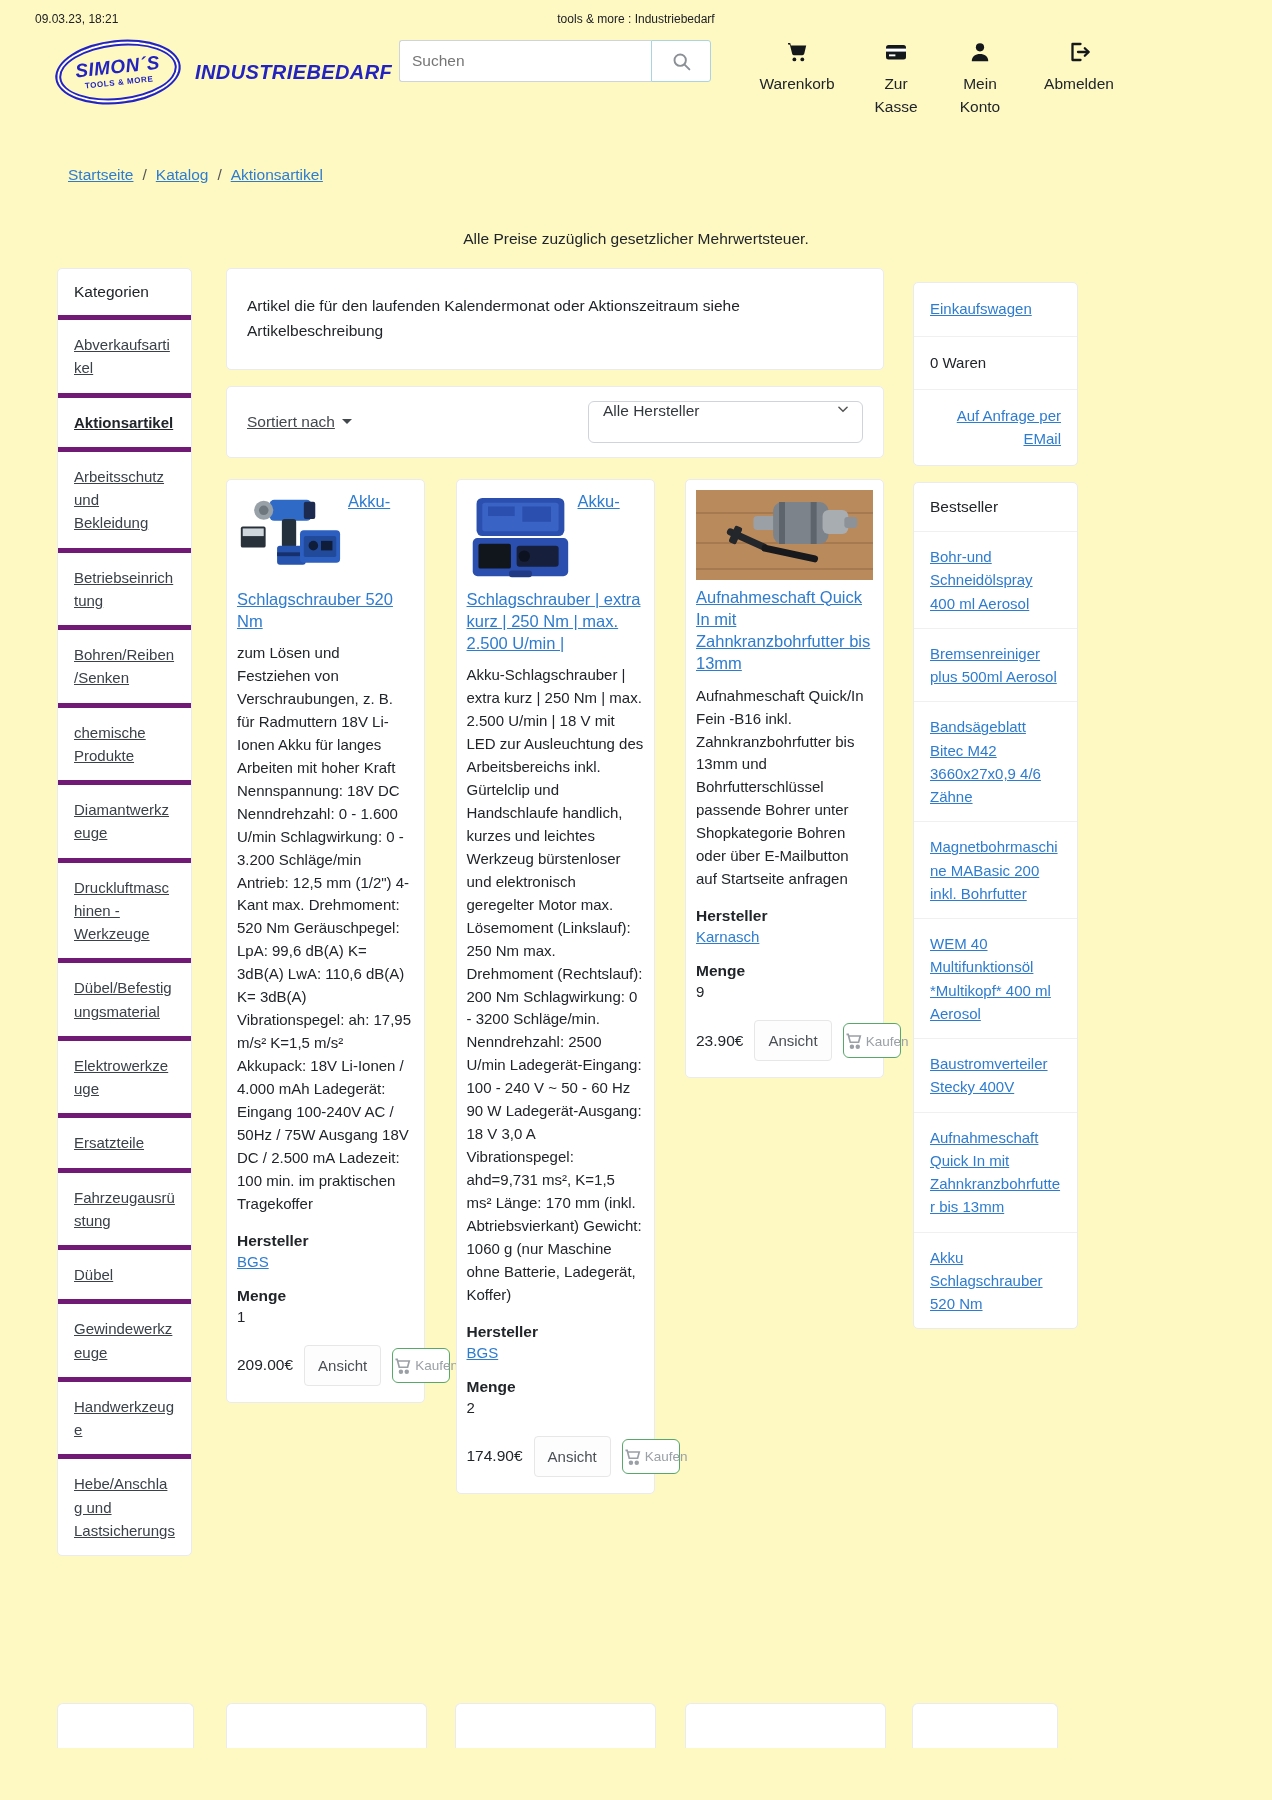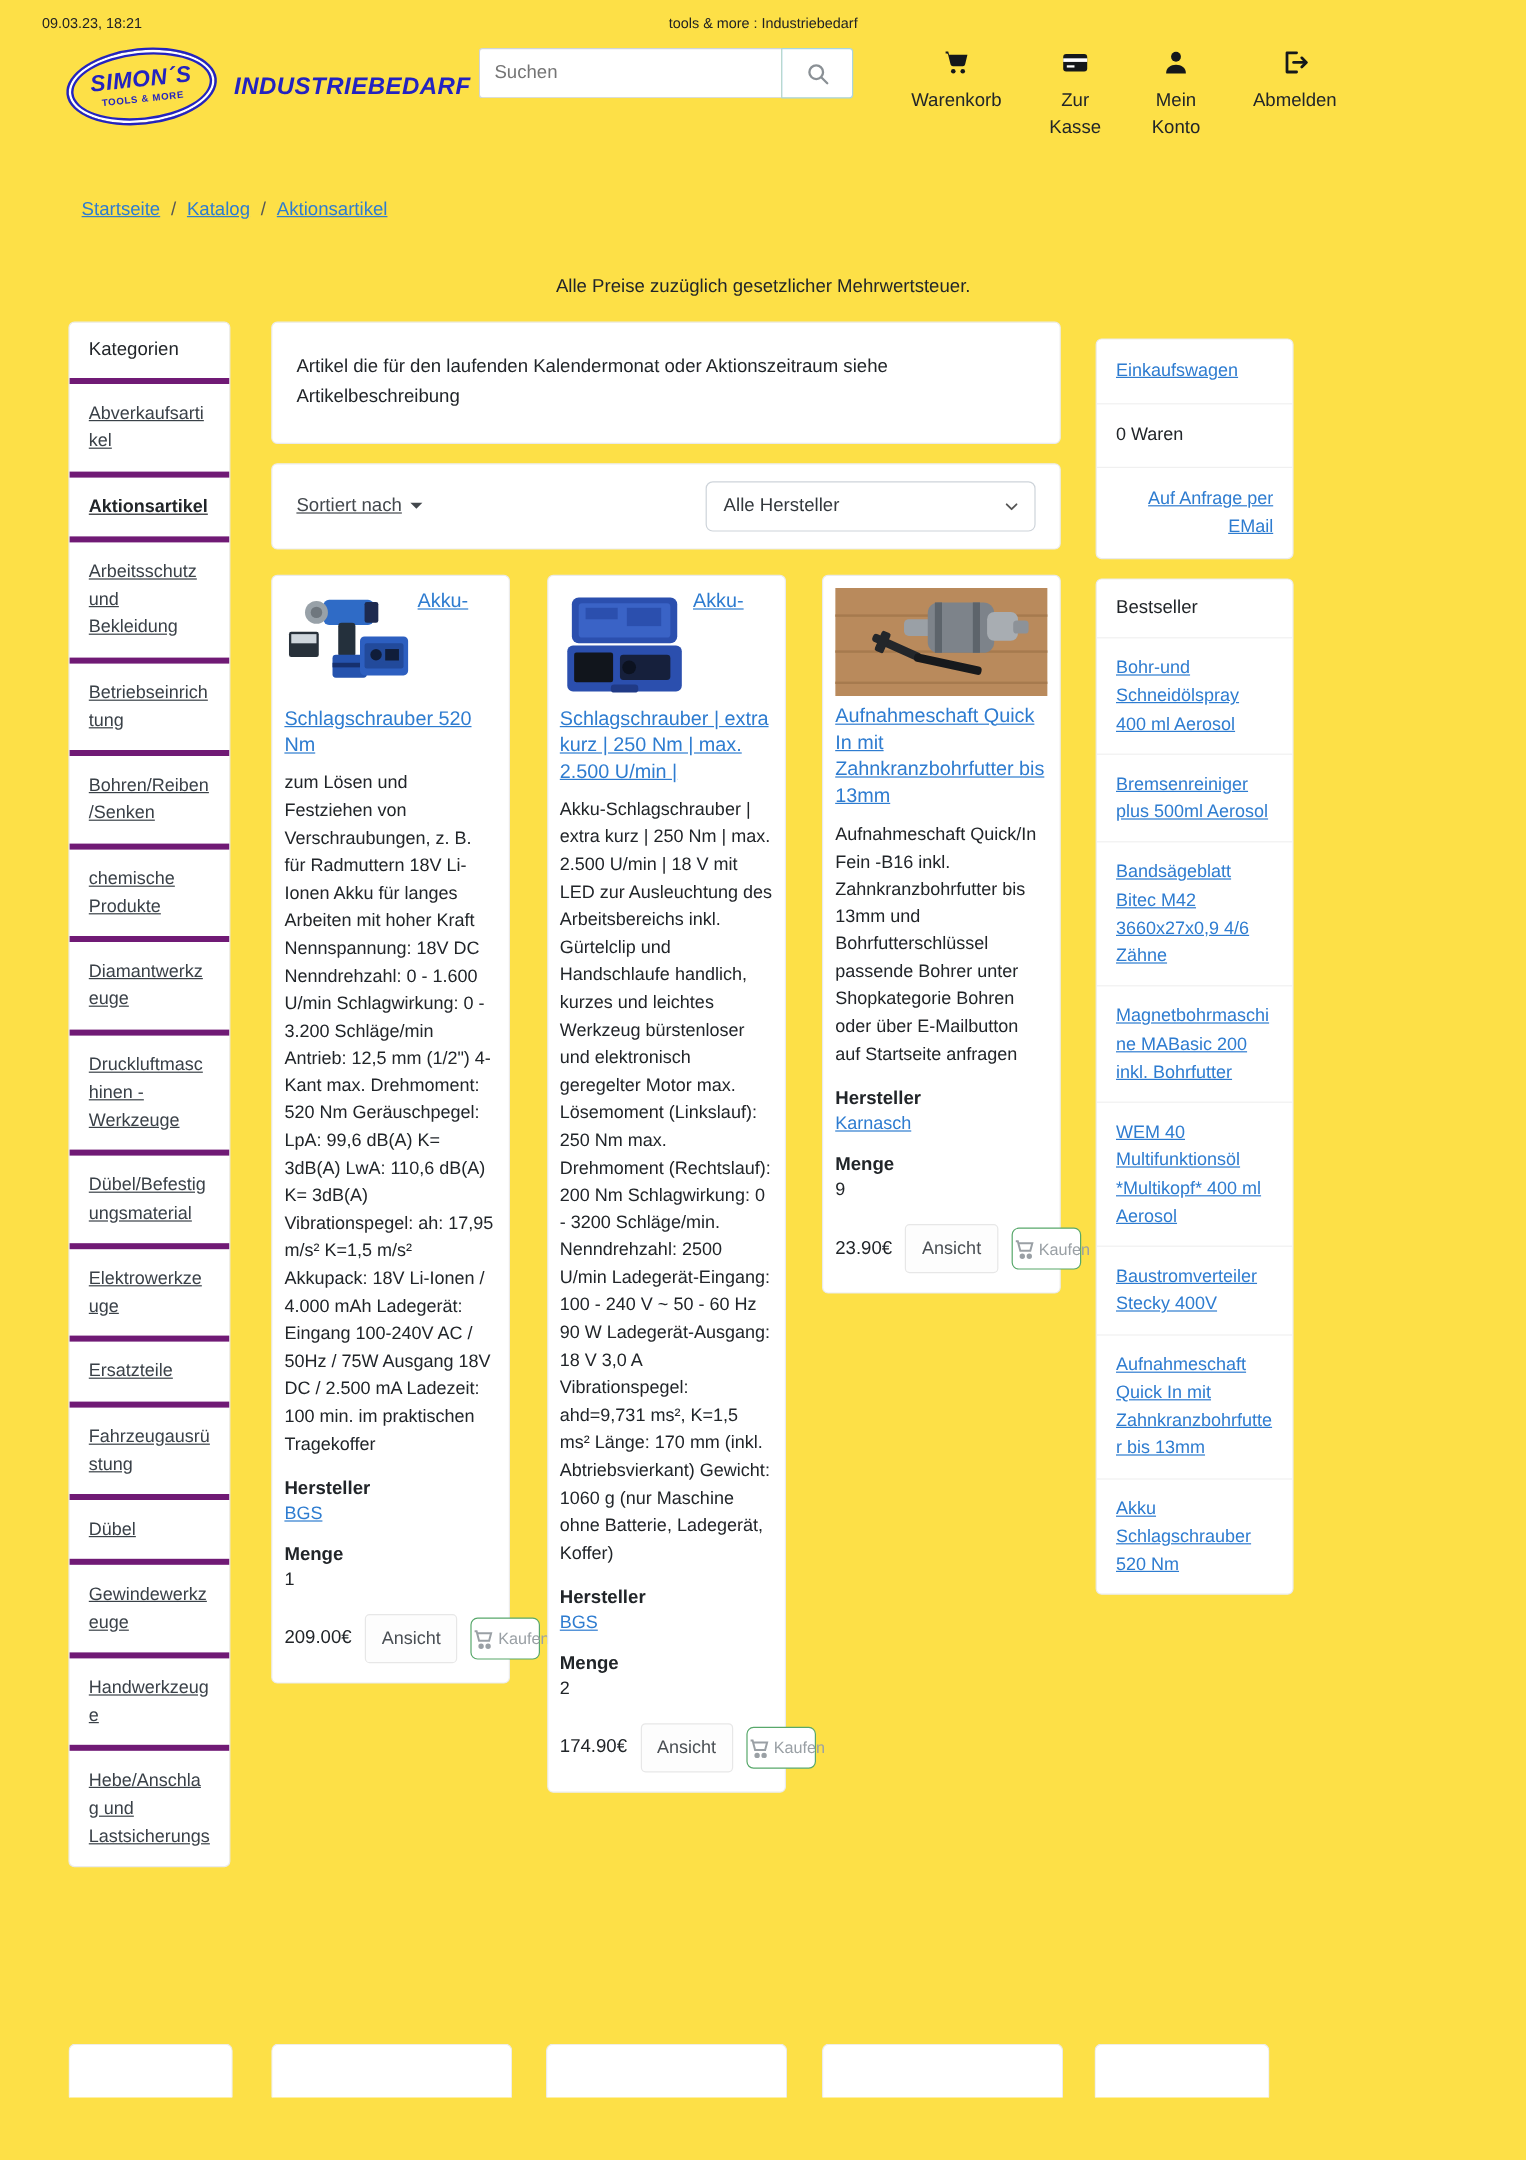--- a/index.html
+++ b/index.html
@@ -1,16 +1,16 @@
 <!DOCTYPE html>
 <html><head>
 <meta charset="utf-8">
 <style>
   html,body{margin:0;padding:0;background:#fff;}
-  .page{position:relative;width:1272px;height:1800px;background:#fde047;overflow:hidden;
+  .page{position:relative;width:1272px;height:1800px;background:#fef9c3;overflow:hidden;
         font-family:"Liberation Sans",sans-serif;color:#212529;}
   a{text-decoration:underline;cursor:pointer;}
   .blue{color:#2e7cd0;}
   
   .print-top{position:absolute;top:12px;left:35px;right:35px;font-size:12px;color:#202124;}
   .pt-title{position:absolute;left:0;right:0;text-align:center;top:0;}
   .print-bottom{position:absolute;bottom:22px;left:35px;right:35px;font-size:11.5px;color:#202124;}
   .pb-page{position:absolute;right:0;top:0;}
   
   .site-header{position:absolute;top:40px;left:55px;width:1005px;display:flex;align-items:flex-start;}
@@ -43,21 +43,21 @@
   .cat-head{padding:14px 16px;font-size:15.5px;color:#212529;}
   .cat-item{padding:13px 16px;border-top:5px solid #701a75;font-size:15px;line-height:1.55;}
   .cat-item a{color:#3a4148;word-break:break-word;}
   .cat-item.active a{font-weight:bold;color:#212529;}
   
   .col-center{width:658px;flex:none;margin-left:34px;}
   .info-card{padding:25px 20px;font-size:15.5px;line-height:1.6;}
   .sort-card{margin-top:16px;padding:14px 20px;display:flex;align-items:center;justify-content:space-between;}
   .sort-link{font-size:15.5px;color:#43484d;display:inline-flex;align-items:center;gap:7px;}
   .caret-down{width:0;height:0;border-left:5px solid transparent;border-right:5px solid transparent;border-top:5px solid #43484d;display:inline-block;}
-  .manu-select{width:275px;height:42px;border:1px solid #ced4da;border-radius:6px;display:flex;align-items:center;
+  .manu-select{width:275px;height:42px;border:1px solid #ced4da;border-radius:6px;display:flex;
     justify-content:space-between;padding:0 12px 0 14px;font-size:15.5px;color:#33383d;cursor:pointer;box-sizing:border-box;}
   .products{margin-top:21px;display:flex;justify-content:space-between;align-items:flex-start;}
   .product-card{width:199px;padding:10px 10px 16px;}
   .thumb-float{float:left;width:105px;height:92px;margin:2px 6px 4px 0;}
   .thumb-wide{width:100%;height:90px;display:block;margin-bottom:6px;}
   .p-title{font-size:16.5px;line-height:1.35;}
   .p-desc{font-size:15px;line-height:1.53;margin:10px 0 0;}
   .p-label{font-size:15.5px;font-weight:bold;margin:16px 0 3px;}
   .p-val{font-size:15px;}
   .p-manu{font-size:15px;}

